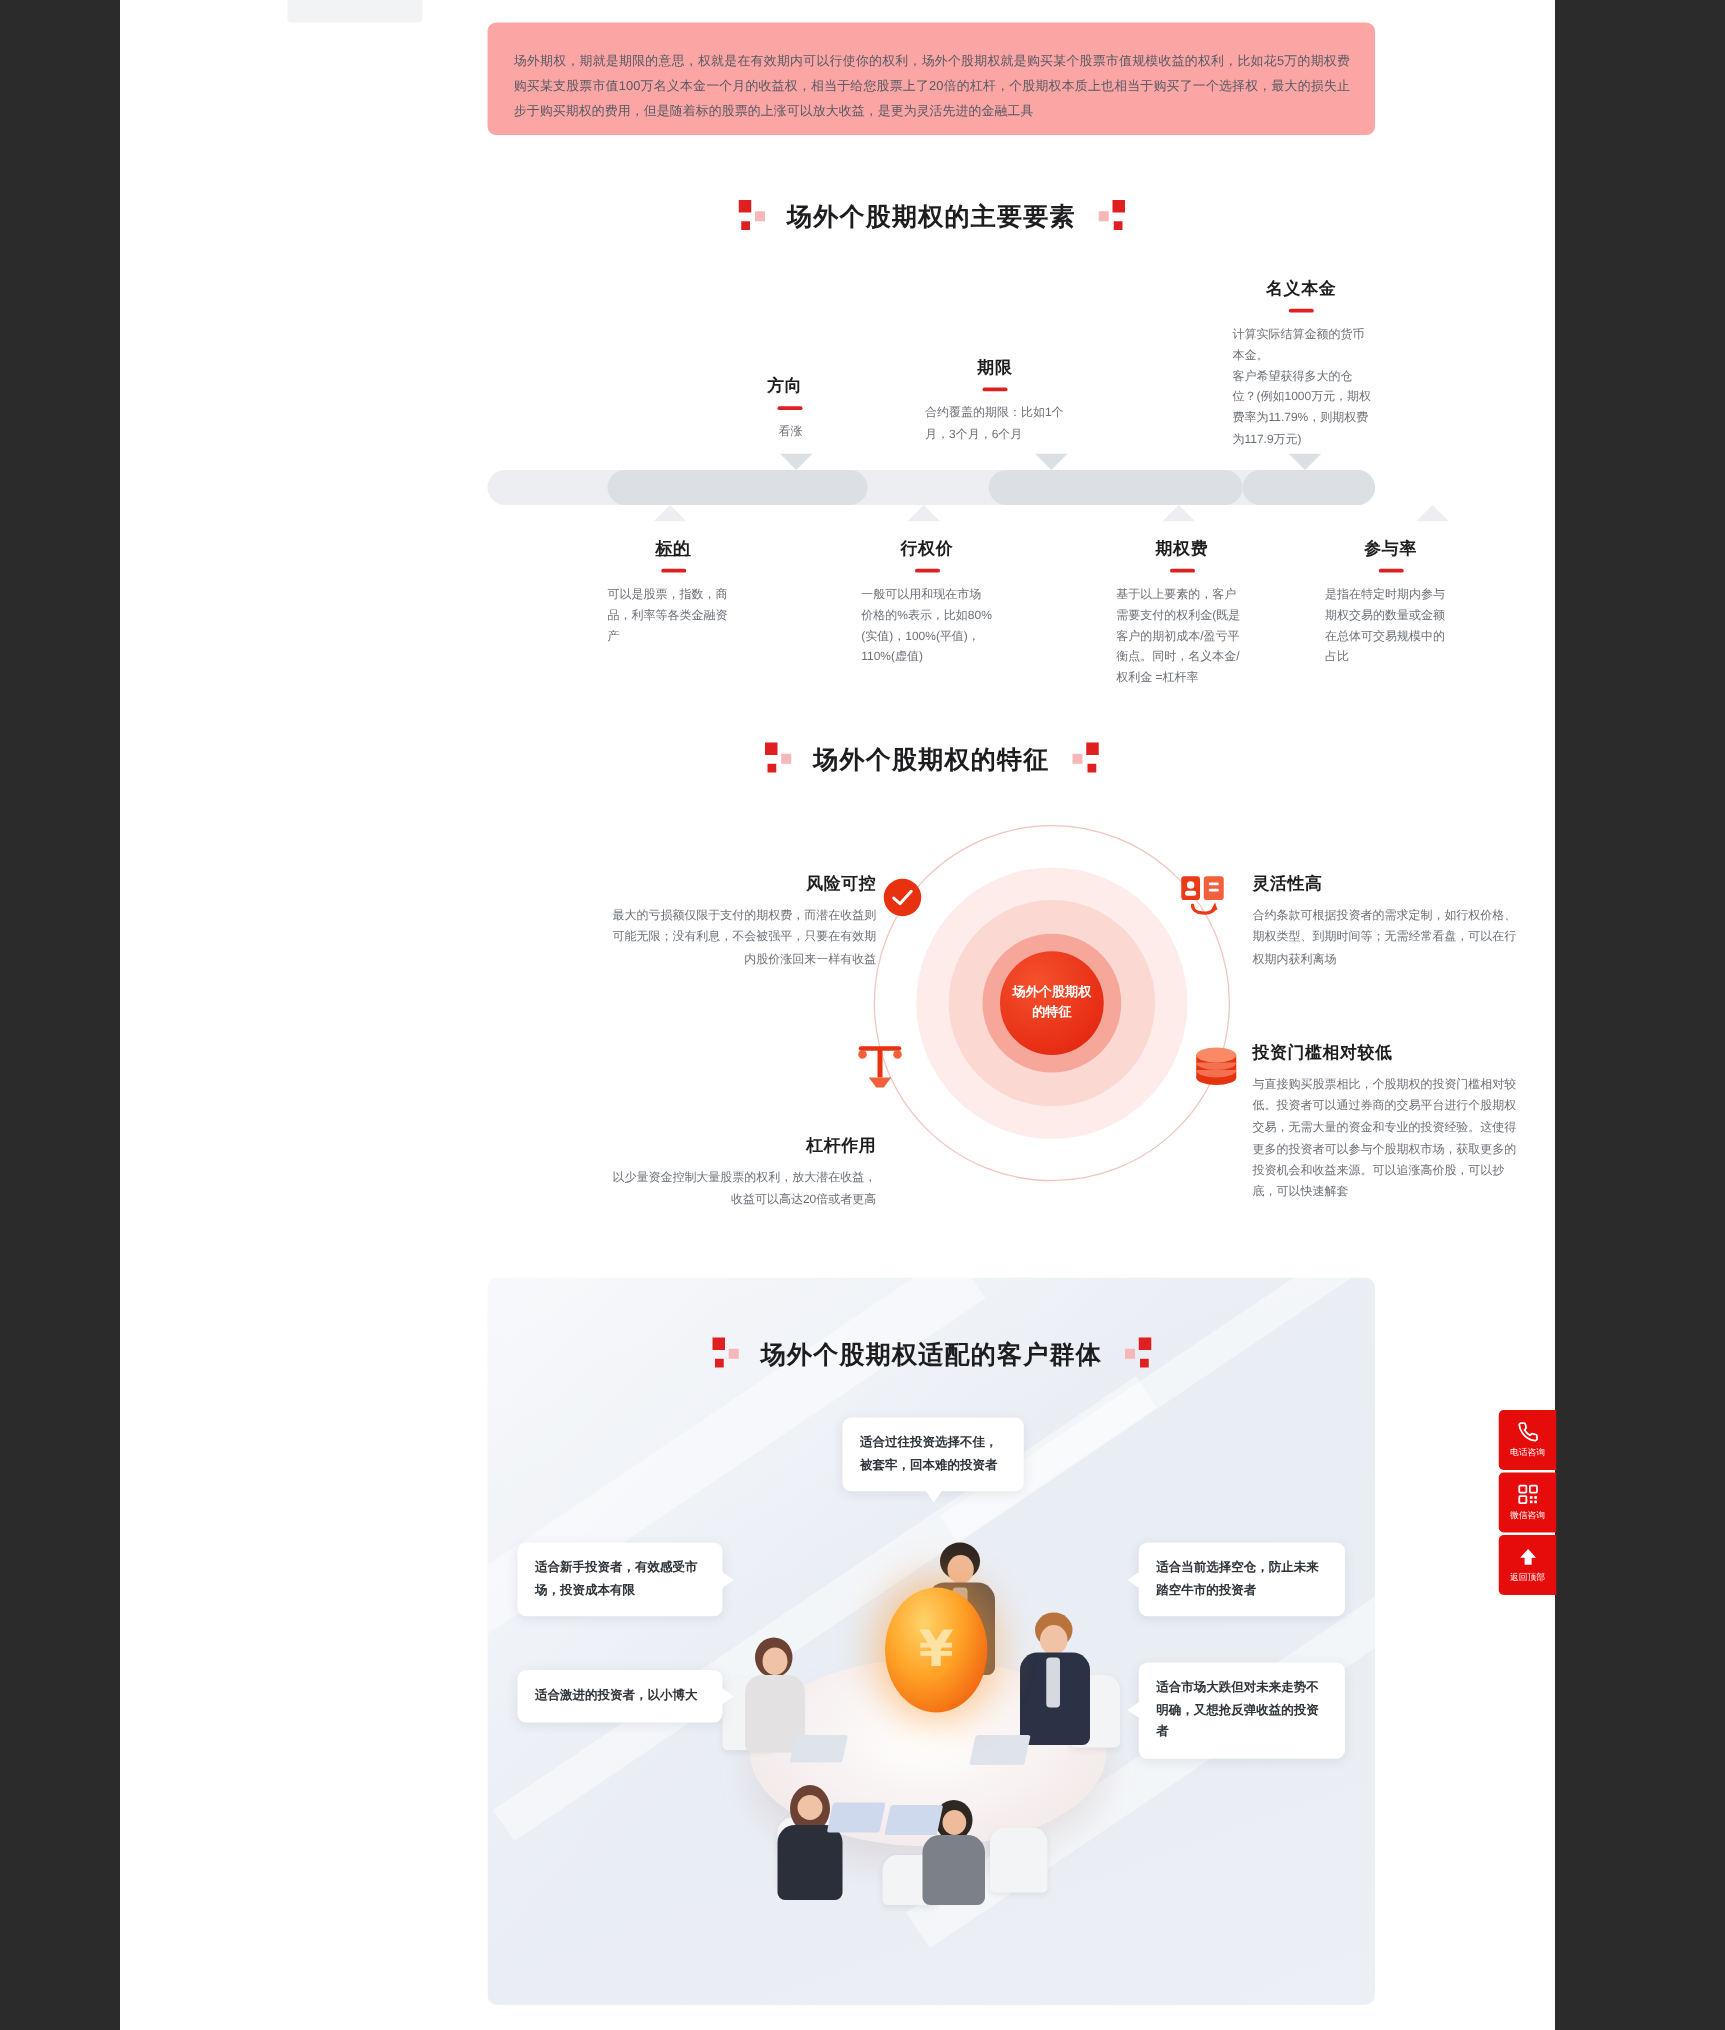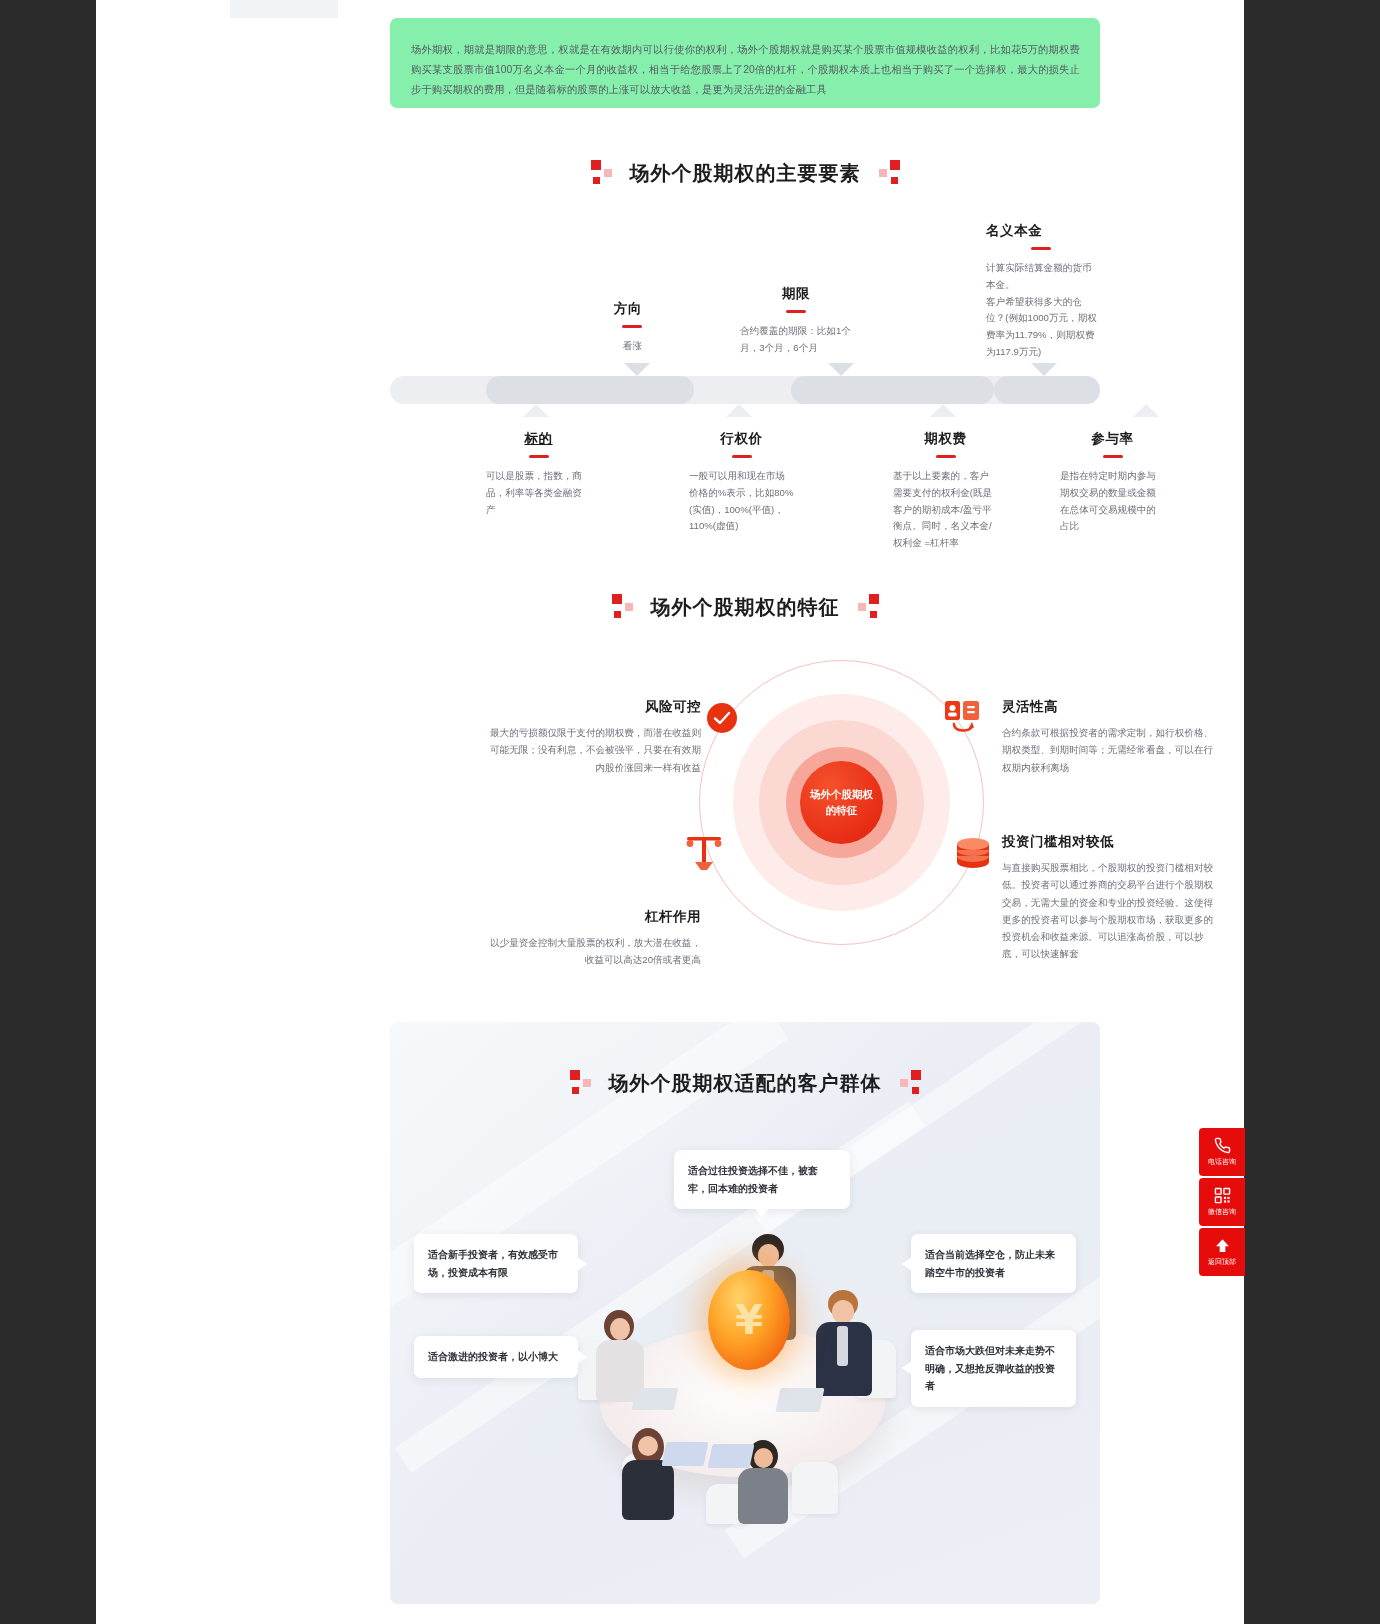--- a/index.html
+++ b/index.html
@@ -21,21 +21,21 @@
 
   .stub-block {
     position: absolute; left: 134px; top: -20px;
     width: 108px; height: 38px; background: #f2f3f5; border-radius: 3px;
   }
 
   
   .intro-card {
     position: absolute; left: 294px; top: 18px;
     width: 710px; height: 90px;
-    background: #86efac; border-radius: 7px;
+    background: #fca5a5; border-radius: 7px;
     padding: 22px 20px 0 21px;
   }
   .intro-text {
     font-size: 10.3px; line-height: 1.95; color: #555a63;
     text-align: justify; letter-spacing: 0.1px;
   }
 
   
   .sect-head { position:absolute; display:flex; align-items:center; gap:13px; }
   .sect-title { font-size: 20px; font-weight: 700; color: #1d1d1f; letter-spacing: 1px; white-space: nowrap; }
@@ -186,21 +186,21 @@
     <div class="el-body" style="text-align:right;">看涨</div>
   </div>
 
   <div class="el-card top" style="left:650px; top:285px; width:100px;">
     <div class="el-title" style="text-align:center;">期限</div>
     <div class="el-rule" style="margin-left:auto;margin-right:auto;"></div>
     <div class="el-body" style="width:112px; margin-left:-6px;">合约覆盖的期限：比如1个月，3个月，6个月</div>
   </div>
 
   <div class="el-card top" style="left:890px; top:222px; width:110px;">
-    <div class="el-title" style="text-align:left;">名义本金</div>
+    <div class="el-title" style="text-align:center;">名义本金</div>
     <div class="el-rule" style="margin-left:auto;margin-right:auto;"></div>
     <div class="el-body" style="white-space:pre-line; width:112px;">计算实际结算金额的货币本金。
 客户希望获得多大的仓位？(例如1000万元，期权费率为11.79%，则期权费为117.9万元)</div>
   </div>
 
   <div class="el-card bottom" style="left:390px; top:430px; width:105px;">
     <div class="el-title" style="text-align:center;text-decoration:underline;">标的</div>
     <div class="el-rule" style="margin-left:auto;margin-right:auto;"></div>
     <div class="el-body">可以是股票，指数，商品，利率等各类金融资产</div>
   </div>
@@ -367,21 +367,21 @@
       <div class="person">
         <div class="p-head" style="left:188px; top:248px; width:30px; height:32px; background:#2f2722;"></div>
         <div class="p-head" style="left:194px; top:256px; width:19px; height:20px; background:#eebb9b;"></div>
         <div class="p-body" style="left:178px; top:276px; width:50px; height:56px; background:#7c8089;"></div>
         <div class="laptop blue" style="left:150px; top:252px; width:42px; height:24px;"></div>
       </div>
 
       <div class="coin">¥</div>
     </div>
 
-    <div class="bubble t-bottom" style="left:284px; top:128px; width:176px;">
+    <div class="bubble t-bottom" style="left:284px; top:112px; width:145px;">
       <span>适合过往投资选择不佳，被套牢，回本难的投资者</span>
       <span class="tail"></span>
     </div>
     <div class="bubble t-right" style="left:24px; top:212px; width:164px;">
       <span>适合新手投资者，有效感受市场，投资成本有限</span>
       <span class="tail"></span>
     </div>
     <div class="bubble t-left" style="left:521px; top:212px; width:165px;">
       <span>适合当前选择空仓，防止未来踏空牛市的投资者</span>
       <span class="tail"></span>

